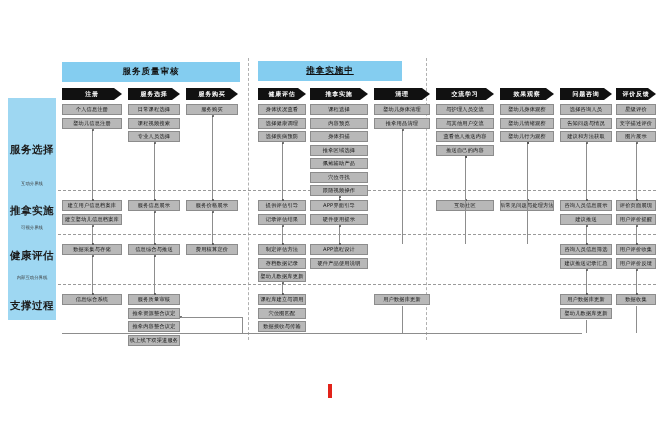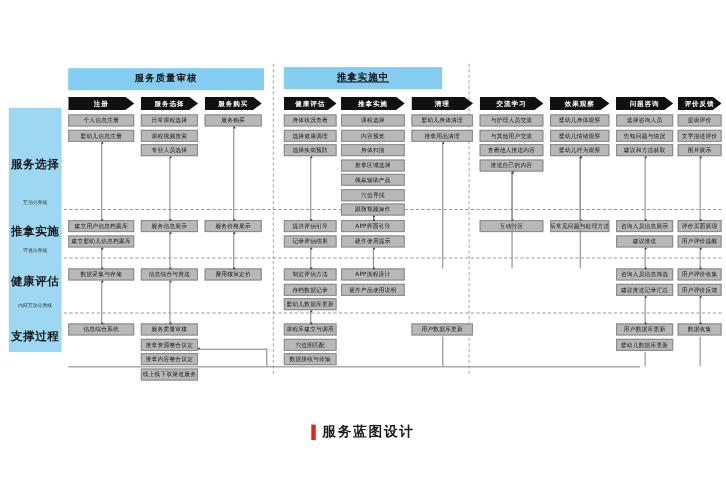--- a/index.html
+++ b/index.html
@@ -225,14 +225,13 @@
     <div class="vline" style="left: 242px; top: 317px; height: 16px;"></div>
     <div class="hline" style="left: 62px; top: 333px; width: 520px;"></div>
     <div class="vline" style="left: 282px; top: 333px; height: 0px;"></div>
     <div class="vline" style="left: 402px; top: 306px; height: 27px;"></div>
     <div class="vline" style="left: 586px; top: 319.5px; height: 13.5px;"></div>
     <div class="vline" style="left: 636px; top: 306px; height: 27px;"></div>
   </div>
 
 <div class="footer">
   <div class="redbar"></div>
-  <div class="ftitle">服务蓝图设计</div>
 </div>
 
 </body></html>

